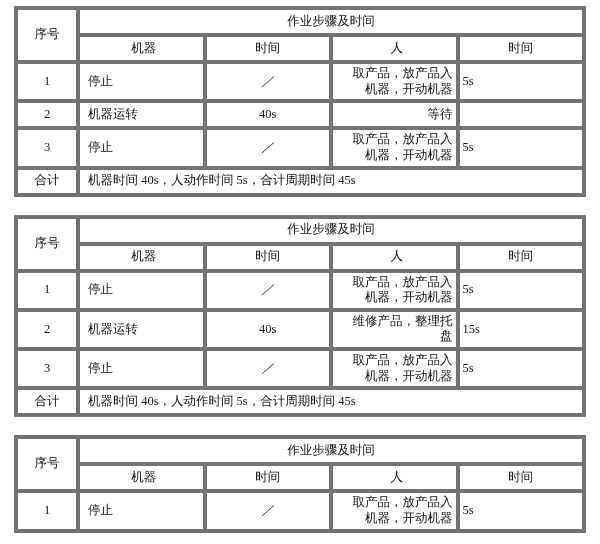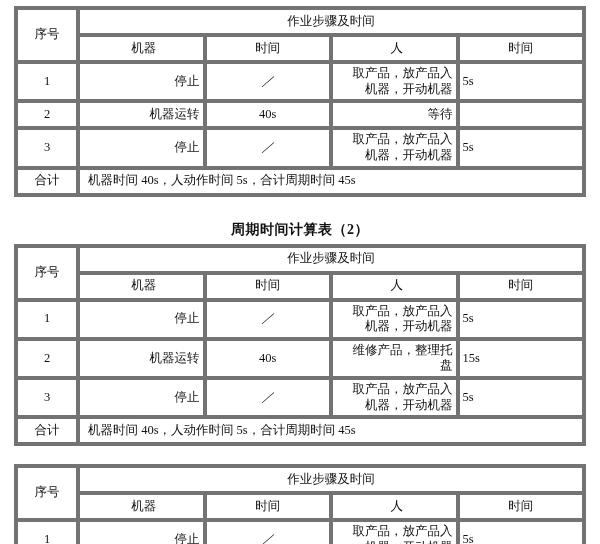--- a/index.html
+++ b/index.html
@@ -40,21 +40,21 @@
   }
   table.cycle td, table.cycle th {
     border: 4px solid #737373;
     padding: 2px 3px;
     line-height: 1.25;
     font-weight: normal;
     vertical-align: middle;
     height: 19px;
   }
   .c-seq { width: 52px; text-align: center; margin-left: 36px; }
-  .c-machine { width: 142px; text-align: right; padding-left: 8px !important; }
+  .c-machine { width: 142px; text-align: left; padding-left: 8px !important; }
   .c-time1 { width: 76px; text-align: center; }
   .c-person { width: 232px; text-align: right; padding-left: 8px !important; }
   .c-time2 { width: 68px; text-align: left; }
   .hdr-center { text-align: center; }
   .total-cell {
     text-align: left;
     padding-left: 8px !important;
   }
   .slash { font-style: italic; }
   .gap-line { height: 12px; }
@@ -102,21 +102,20 @@
           <td class="c-seq">合计</td>
           <td class="total-cell" colspan="4">机器时间 40s，人动作时间 5s，合计周期时间 45s</td>
         </tr>
       </tbody>
     </table>
   </div>
 
   <div class="gap-line"></div>
 
   <div class="block">
-    <div class="title">周期时间计算表（2）</div>
     <table class="cycle">
       <tbody>
         <tr>
           <td class="c-seq hdr-center" rowspan="2">序号</td>
           <td class="hdr-center" colspan="4">作业步骤及时间</td>
         </tr>
         <tr>
           <td class="c-machine hdr-center" style="text-align:center;">机器</td>
           <td class="c-time1 hdr-center">时间</td>
           <td class="c-person hdr-center" style="text-align:center;">人</td>

